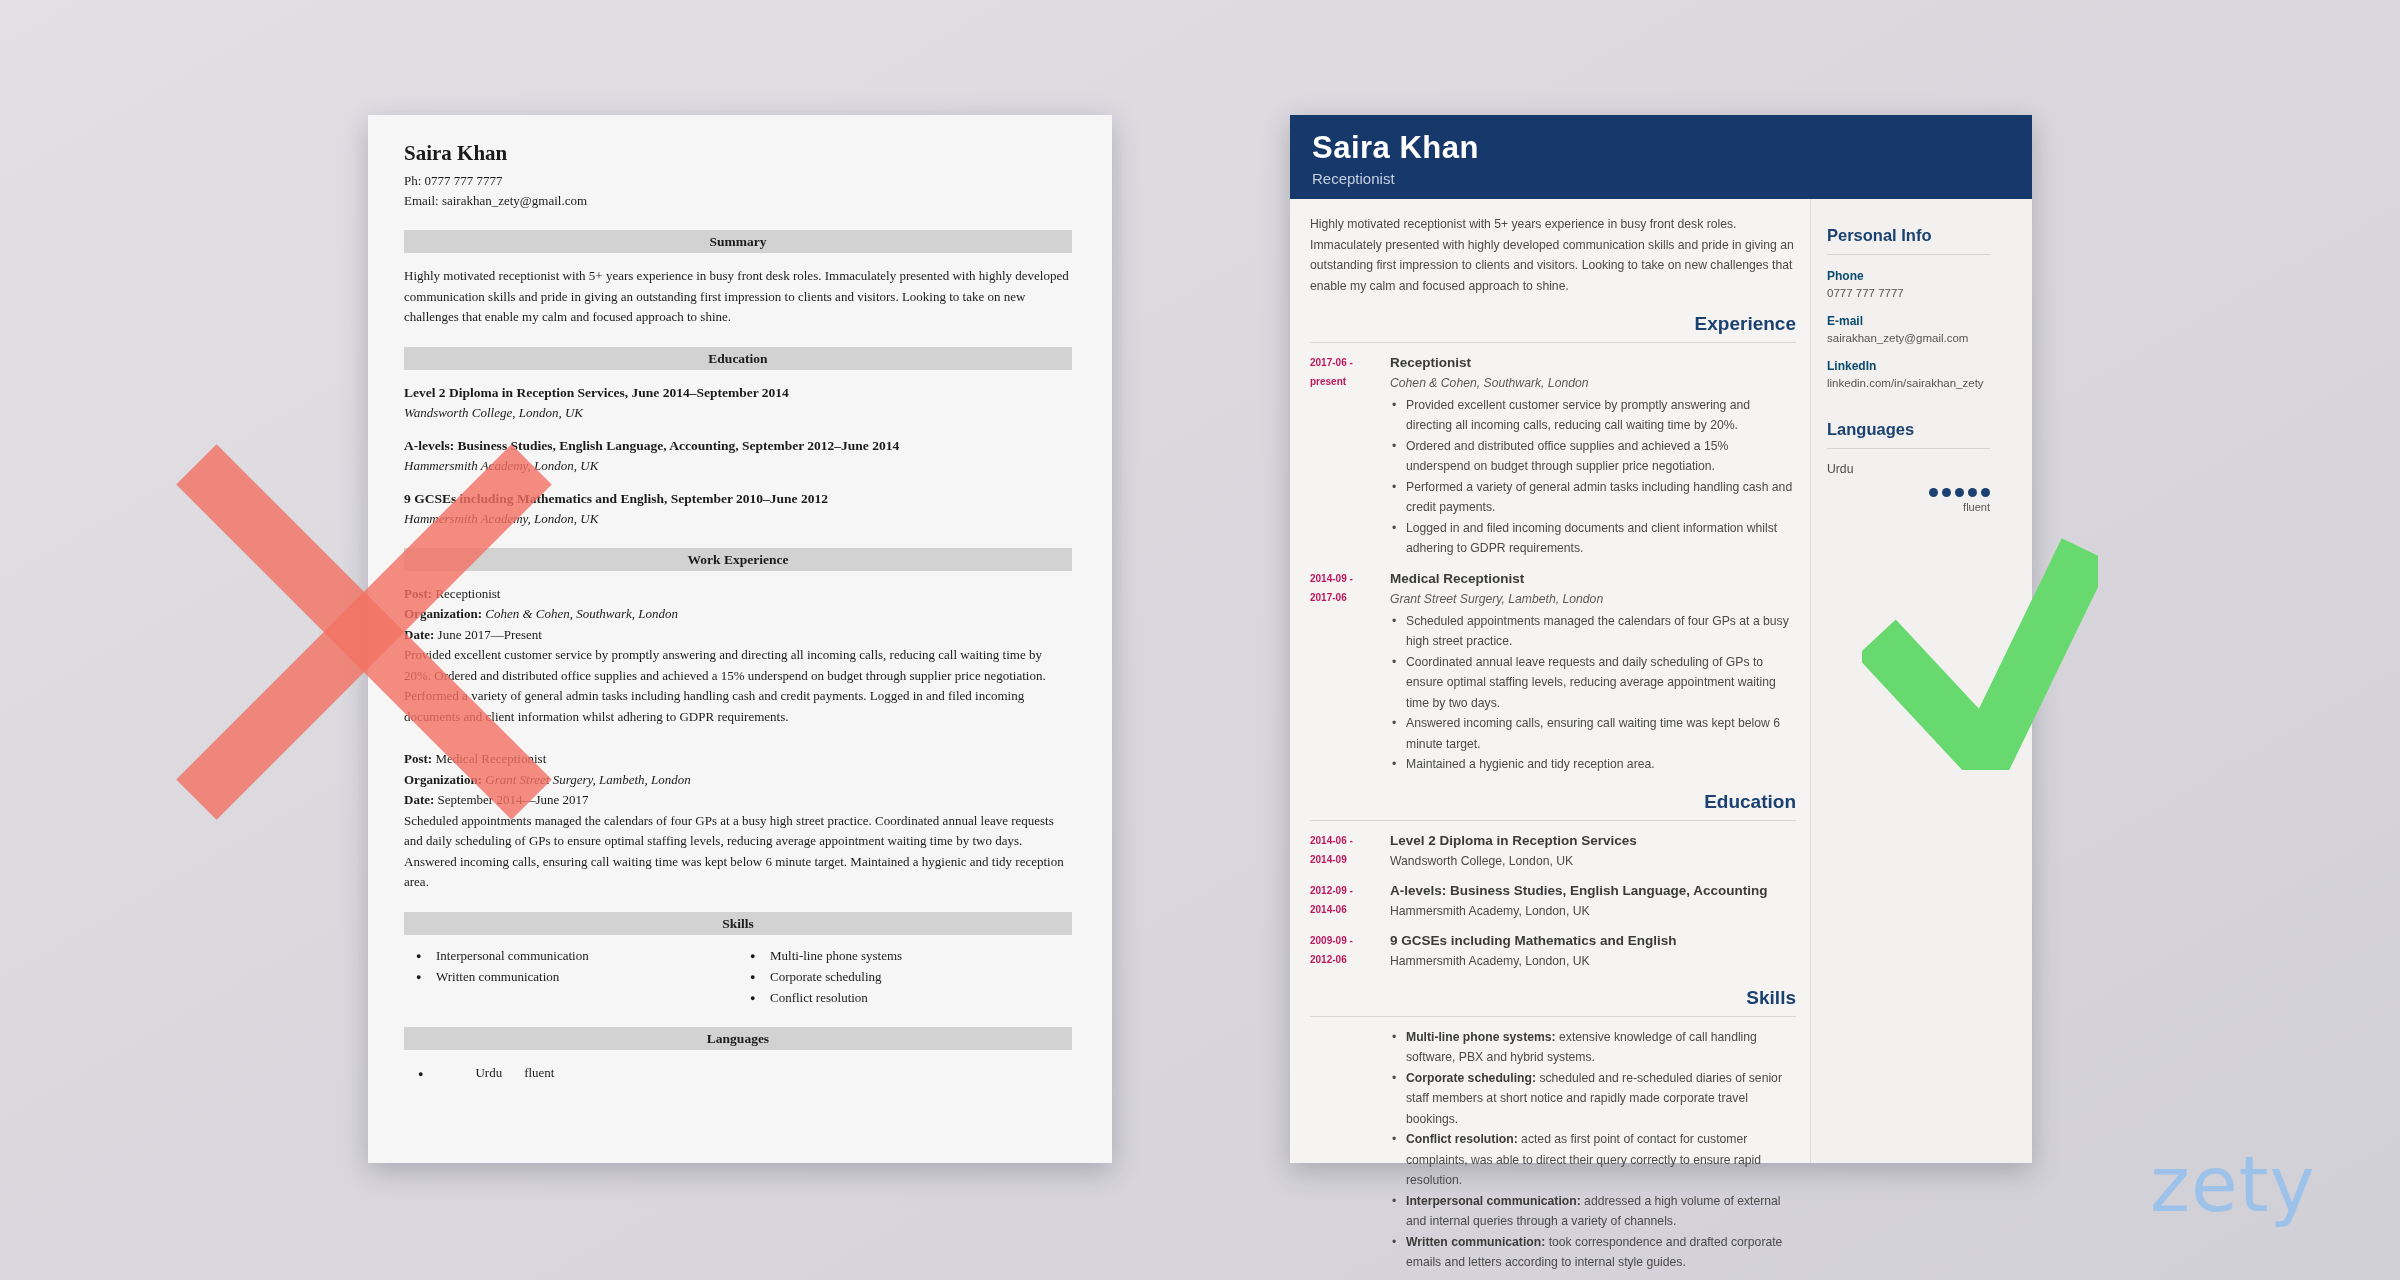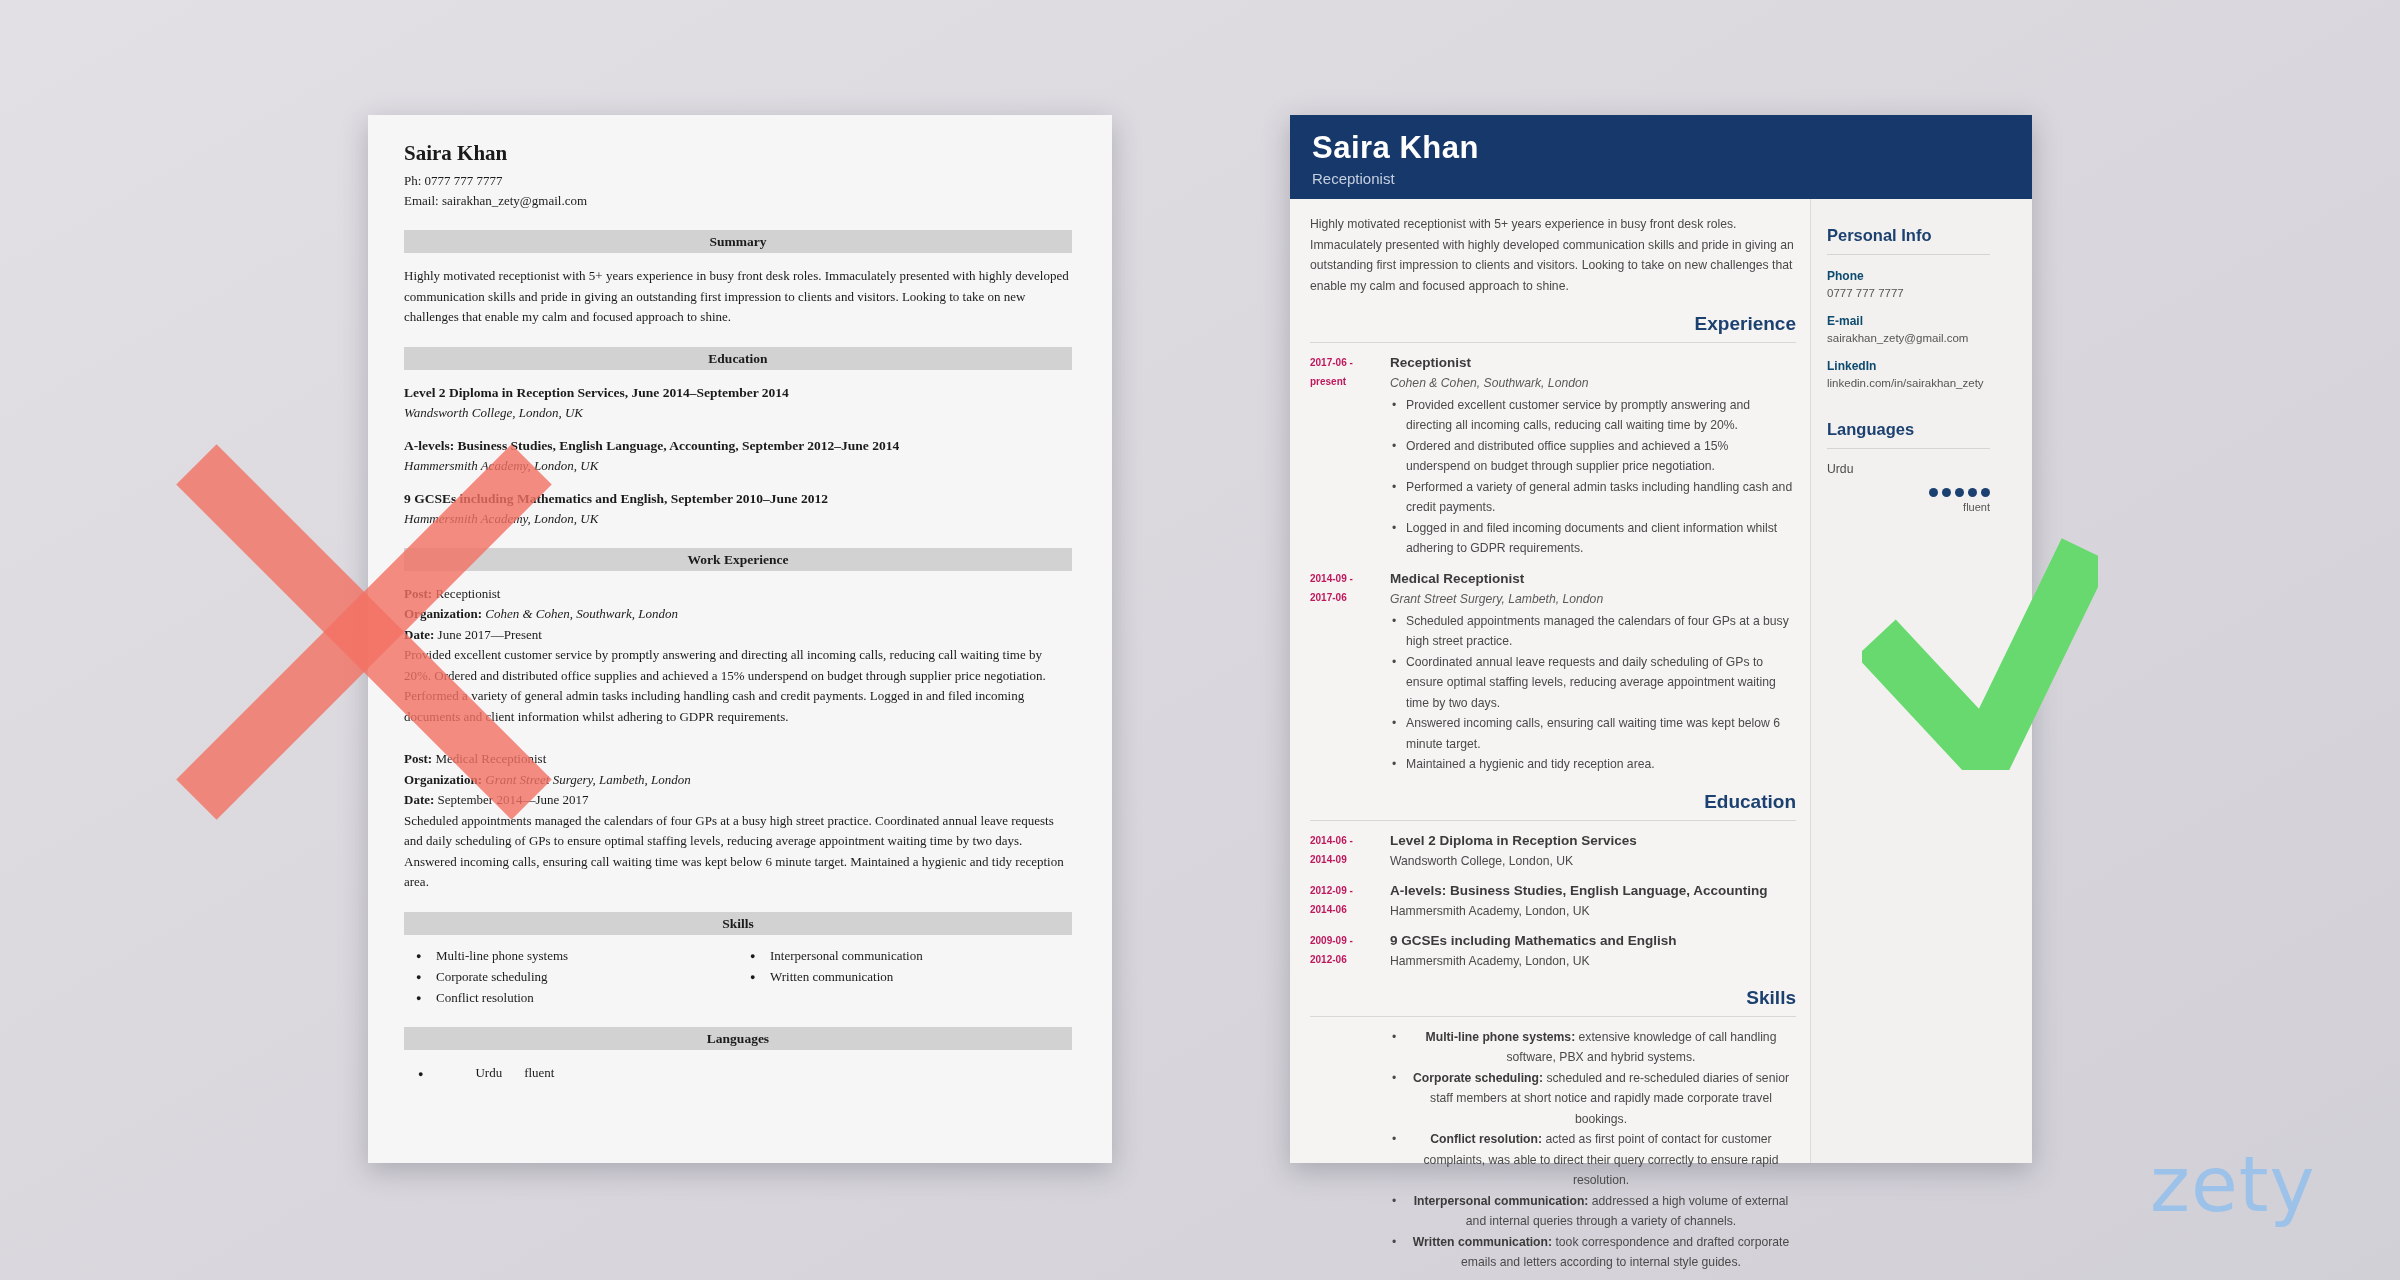--- a/index.html
+++ b/index.html
@@ -53,21 +53,21 @@
   }
   .row { display:flex; margin-top:10px; }
   .dates { width:80px; flex:none; font-size:10px; font-weight:bold; color:#be185d; line-height:19px; }
   .rcontent { flex:1; }
   .jtitle { font-size:13.5px; font-weight:bold; color:#3b3b3b; line-height:19px; }
   .jcompany { font-size:12.2px; font-style:italic; color:#5a5a5a; line-height:20px; margin-top:1px; }
   ul.bl { list-style:none; margin-top:2px; }
   ul.bl li { font-size:12.2px; line-height:20.5px; padding-left:16px; position:relative; }
   ul.bl li::before { content:"•"; position:absolute; left:2px; }
   ul.bl li b { color:#3b3b3b; }
-  .skills-wrap { margin-left:80px;text-align:center; }
+  .skills-wrap { margin-left:80px; }
   .eschool { font-size:12.2px; line-height:19px; margin-top:2px; }
 
   .good-side {
     width:222px; flex:none; background:#f2f1ef; border-left:1px solid #dddcda;
     padding:27px 42px 0 16px;
   }
   h3.side-sec {
     color:#1c4170; font-size:16.5px; font-weight:bold;
     padding-bottom:9px; border-bottom:1px solid #d5d4d1; margin-bottom:13px;
   }
@@ -128,27 +128,27 @@
   <div class="job" style="margin-top:22px;">
     <div><span class="lbl">Post:</span> <span>Medical Receptionist</span></div>
     <div><span class="lbl">Organization:</span> <span class="it">Grant Street Surgery, Lambeth, London</span></div>
     <div><span class="lbl">Date:</span> <span>September 2014—June 2017</span></div>
     <div>Scheduled appointments managed the calendars of four GPs at a busy high street practice. Coordinated annual leave requests and daily scheduling of GPs to ensure optimal staffing levels, reducing average appointment waiting time by two days. Answered incoming calls, ensuring call waiting time was kept below 6 minute target. Maintained a hygienic and tidy reception area.</div>
   </div>
 
   <div class="bar">Skills</div>
   <div class="skills2col">
     <ul>
+      <li>Interpersonal communication</li>
+      <li>Written communication</li>
+    </ul>
+    <ul>
       <li>Multi-line phone systems</li>
       <li>Corporate scheduling</li>
       <li>Conflict resolution</li>
-    </ul>
-    <ul>
-      <li>Interpersonal communication</li>
-      <li>Written communication</li>
     </ul>
   </div>
 
   <div class="bar">Languages</div>
   <div class="lang-row">
     <span class="b">●</span>
     <span class="l1">Urdu</span>
     <span class="l2">fluent</span>
   </div>
 </div>

